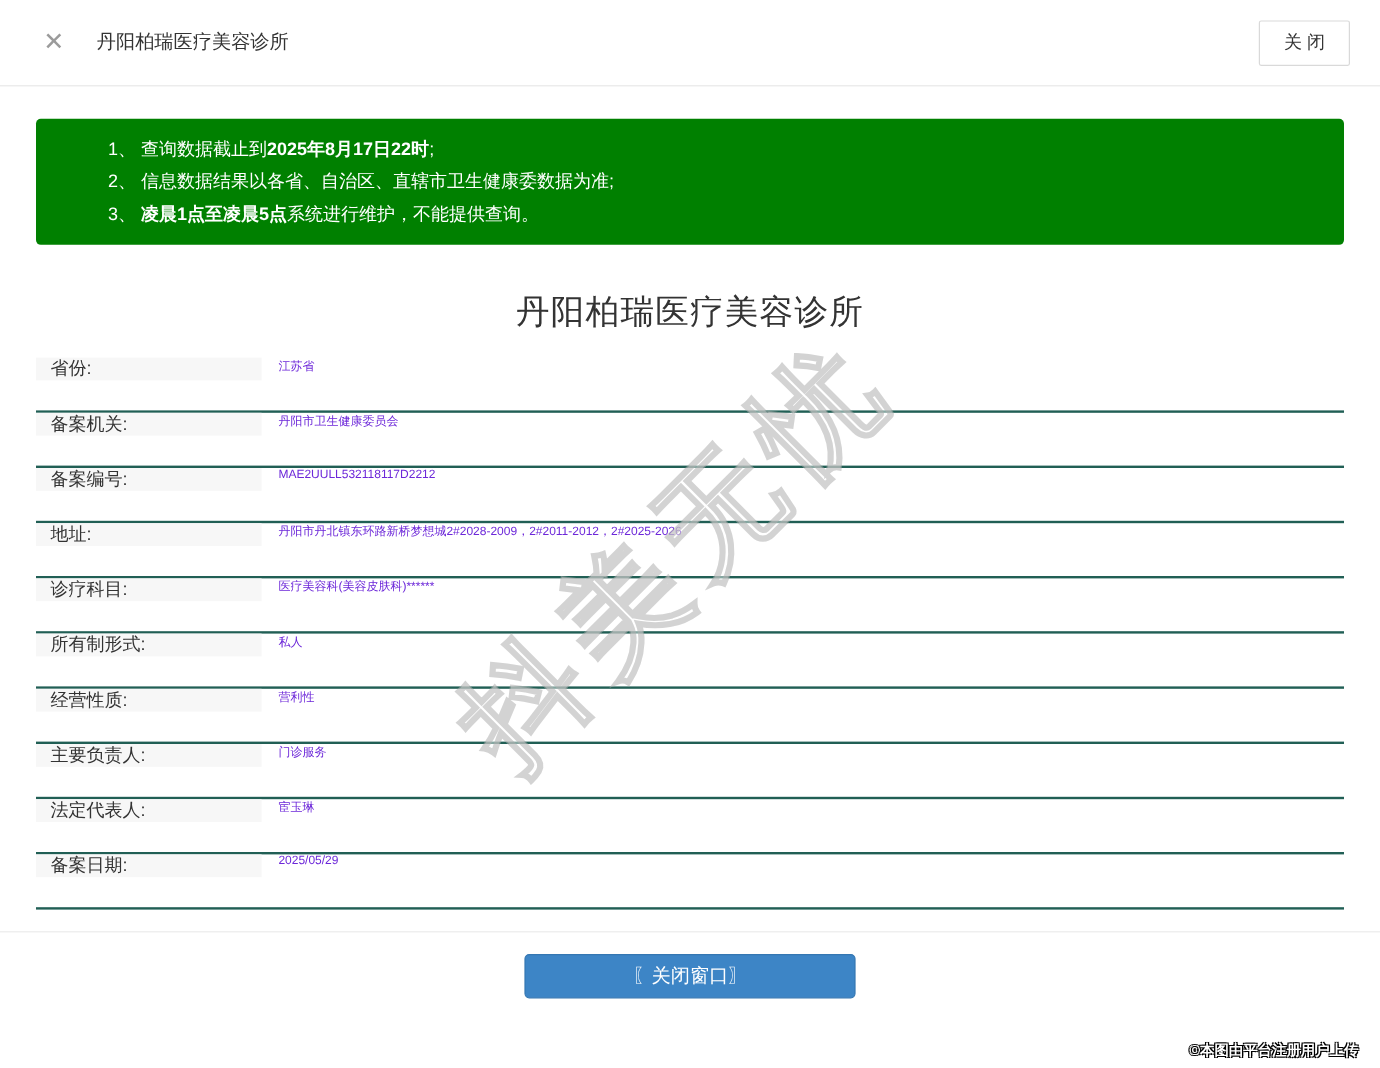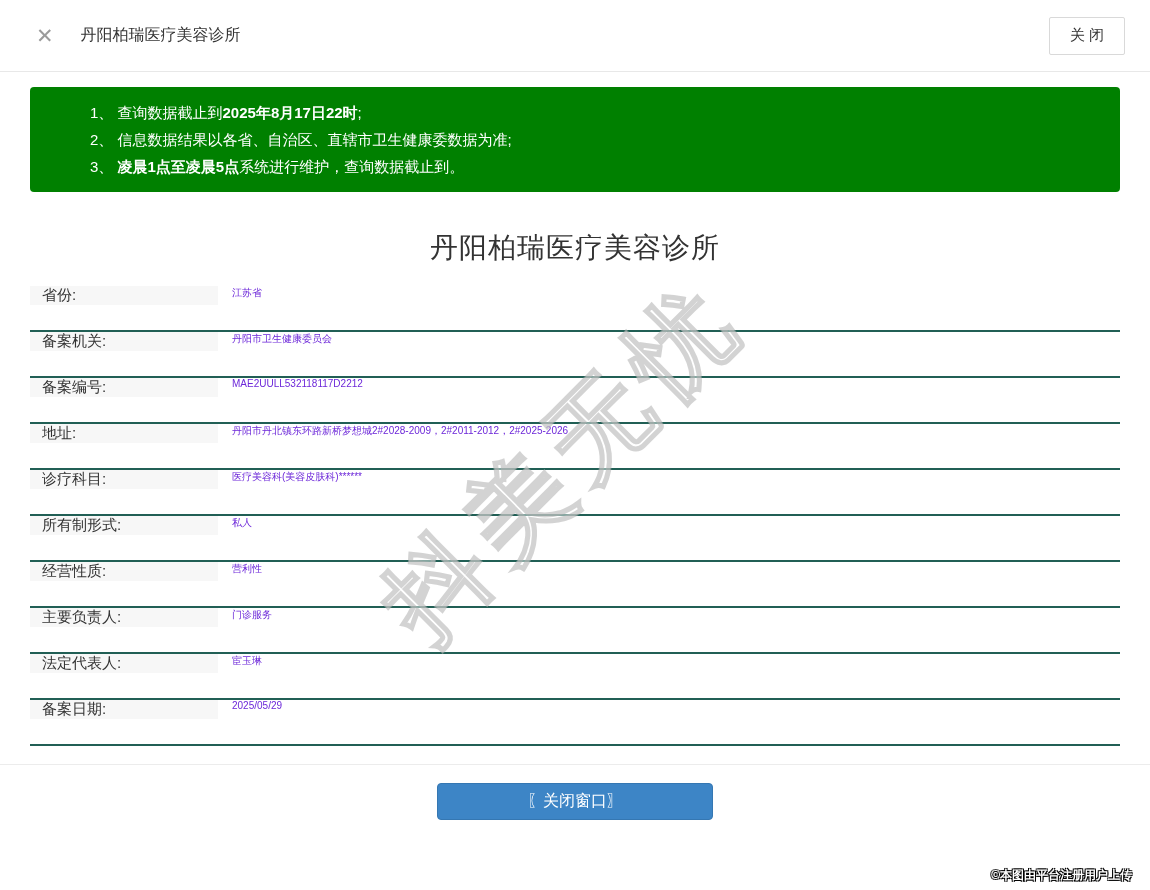--- a/index.html
+++ b/index.html
@@ -43,21 +43,21 @@
     background: #fff;
     border: 1px solid #d9d9d9;
     border-radius: 2px;
     font-size: 15px;
     color: #333;
     cursor: pointer;
     font-family: inherit;
   }
   
   .notice {
-    margin: 15px 30px 0 30px;
+    margin: 27px 30px 0 30px;
     background: #008000;
     border-radius: 4px;
     padding: 12px 20px 12px 60px;
     color: #fff;
     font-size: 15px;
   }
   .notice-line {
     line-height: 27px;
     white-space: nowrap;
   }
@@ -157,21 +157,21 @@
   <div class="header">
     <span class="x-icon">✕</span>
     <span class="h-title">丹阳柏瑞医疗美容诊所</span>
     <button class="close-btn">关 闭</button>
   </div>
 
   <div class="notice">
     <div id="notice-list">
         <div class="notice-line"><span>1、 查询数据截止到</span><b>2025年8月17日22时</b><span>;</span></div>
         <div class="notice-line"><span>2、 信息数据结果以各省、自治区、直辖市卫生健康委数据为准;</span><b></b><span></span></div>
-        <div class="notice-line"><span>3、 </span><b>凌晨1点至凌晨5点</b><span>系统进行维护，查询数据截止到。</span></div>
+        <div class="notice-line"><span>3、 </span><b>凌晨1点至凌晨5点</b><span>系统进行维护，不能提供查询。</span></div>
       </div>
   </div>
 
   <div class="main-title">丹阳柏瑞医疗美容诊所</div>
 
   <div class="info-table" id="info-table">
       <div class="info-row">
         <div class="info-label">省份:</div>
         <div class="info-value">江苏省</div>
       </div>

